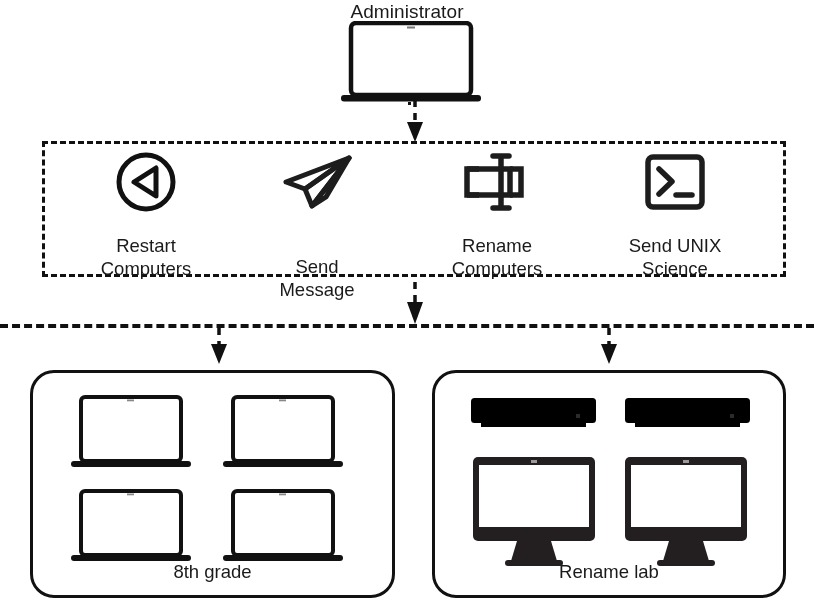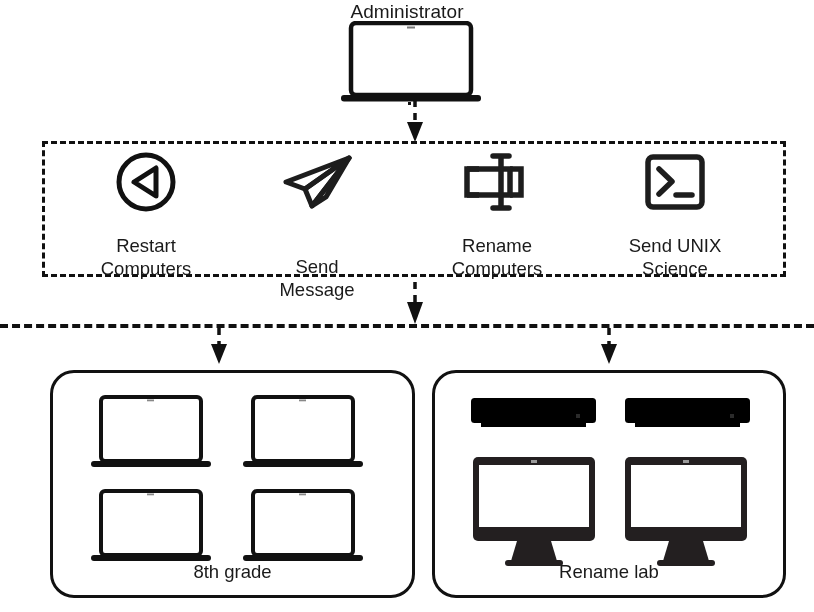--- a/index.html
+++ b/index.html
@@ -86,21 +86,21 @@
   
   .group-box {
     position: absolute;
     top: 370px;
     height: 228px;
     border: 3px solid #111111;
     border-radius: 24px;
     box-sizing: border-box;
     background: #ffffff;
   }
-  #group-8th { left: 50px; width: 365px; }
+  #group-8th { left: 30px; width: 365px; }
   #group-lab { left: 432px; width: 354px; }
   .group-label {
     position: absolute;
     left: 0;
     right: 0;
     bottom: 12px;
     text-align: center;
     font-size: 18.5px;
   }
 

